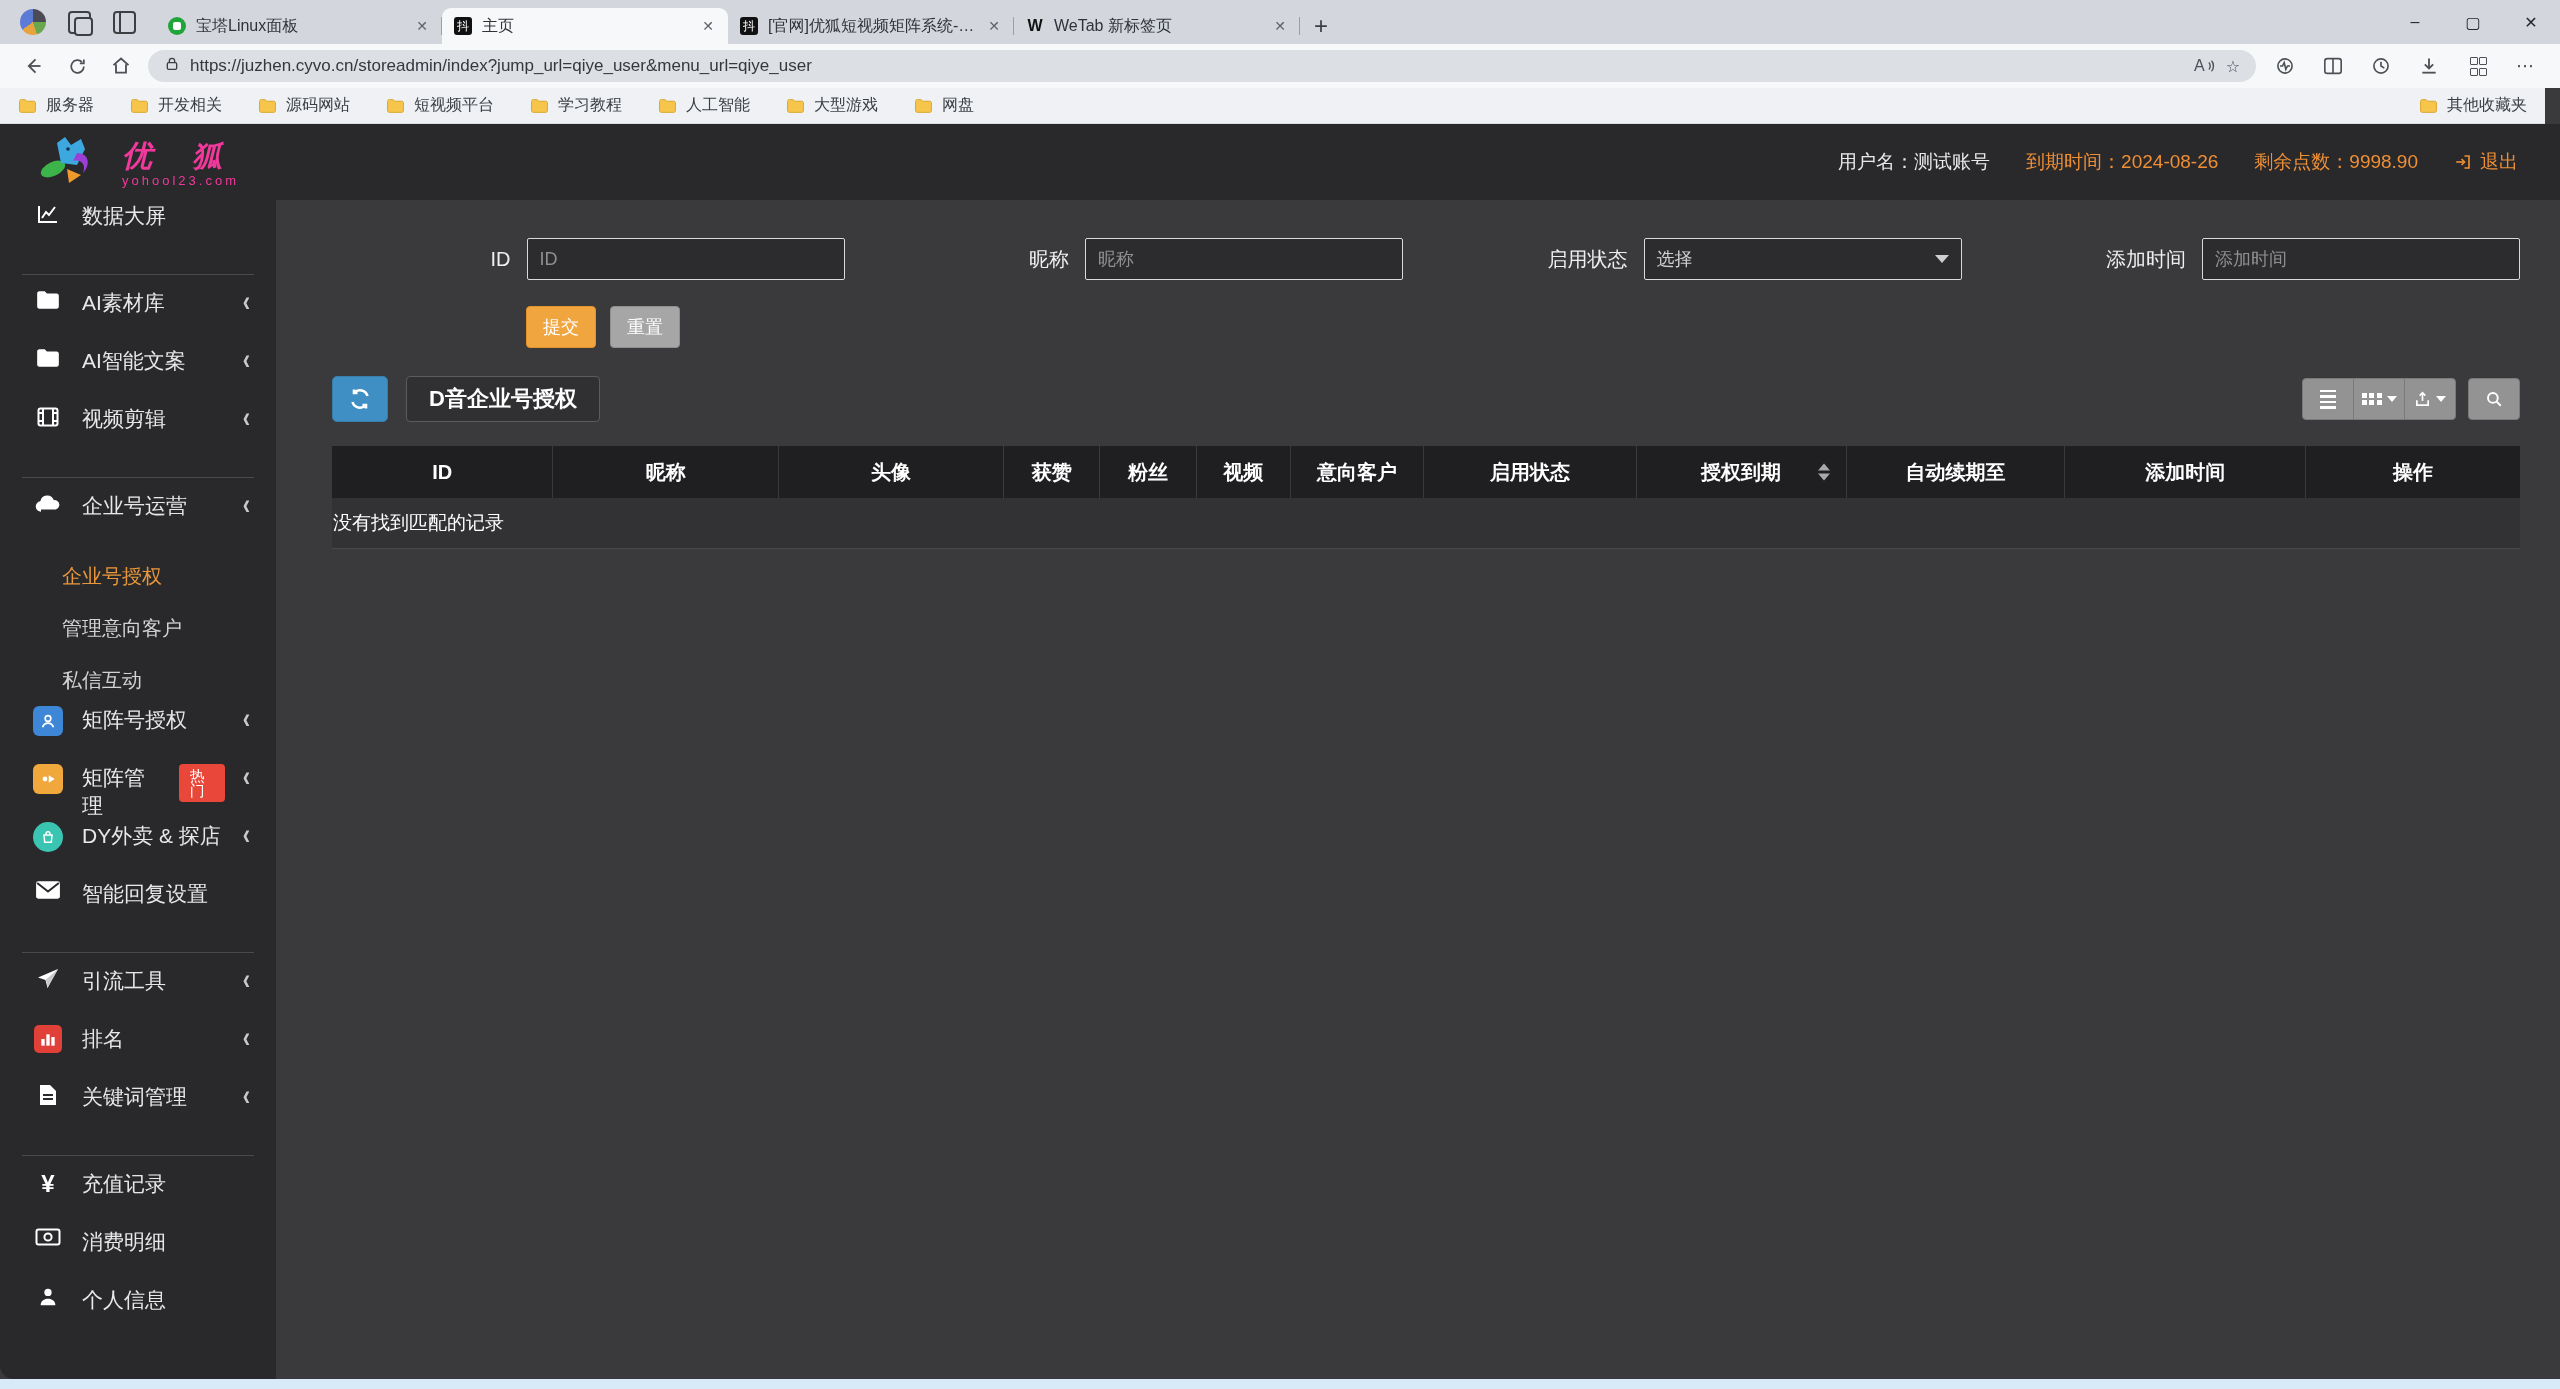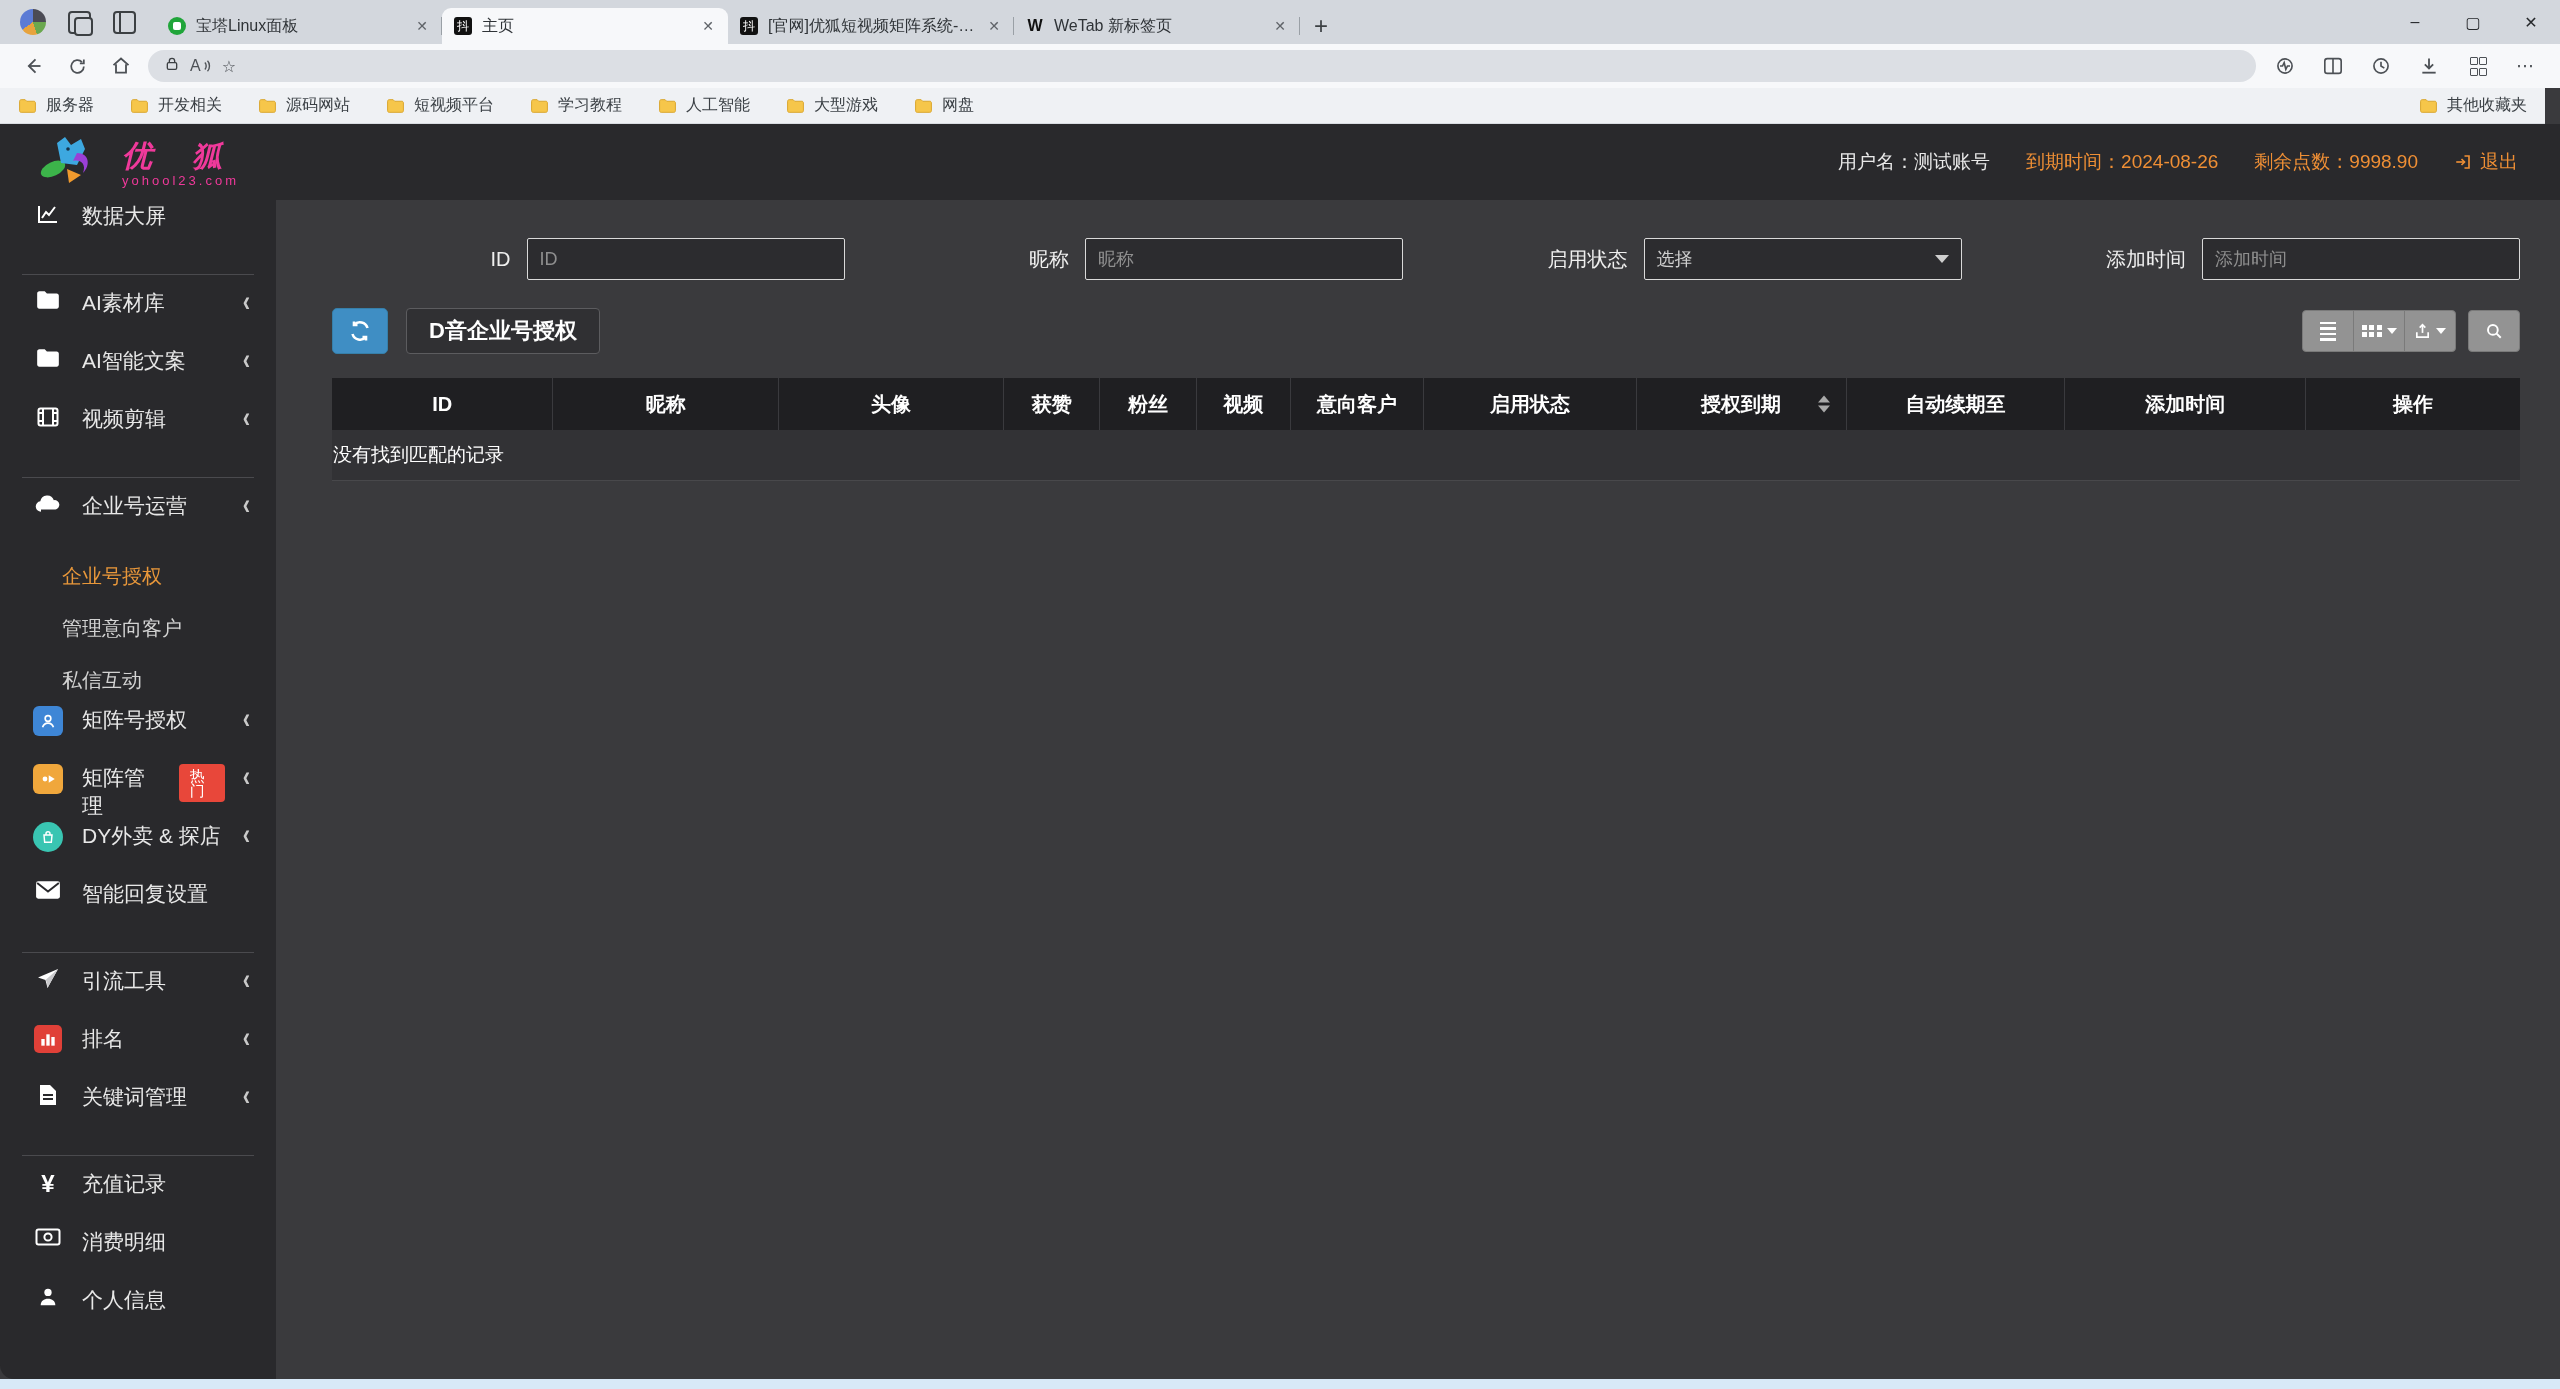--- a/index.html
+++ b/index.html
@@ -166,20 +166,21 @@
         <path d="M6 10v10h12V10"></path>
       </svg>
   </div>
   <div class="urlpill">
     <span>
       <svg width="16" height="18" viewBox="0 0 24 24" fill="none" stroke="#3c4043" stroke-width="2">
           <rect x="5" y="10" width="14" height="10" rx="2"></rect>
           <path d="M8 10V7.5a4 4 0 0 1 8 0V10"></path>
         </svg>
     </span>
+    <span class="urltext">https://juzhen.cyvo.cn/storeadmin/index?jump_url=qiye_user&amp;menu_url=qiye_user</span>
     <span class="pillicon">
         <span>A</span>
         <svg width="9" height="14" viewBox="0 0 10 16" fill="none" stroke="#4d5156" stroke-width="1.6">
           <path d="M2 4c2 2 2 6 0 8"></path>
           <path d="M5 2c3 3 3 9 0 12"></path>
         </svg>
       </span>
     <span class="pillicon">☆</span>
   </div>
   <div class="tbicon">
@@ -503,20 +504,24 @@
           <span>选择</span>
           <span class="selcaret"></span>
         </div>
       </div>
       <div class="fgroup">
         <span class="flabel">添加时间</span>
         <input class="finput" placeholder="添加时间" style="">
       </div>
     </div>
 
+    <div class="factions">
+      <div class="btn btn-submit">提交</div>
+      <div class="btn btn-reset">重置</div>
+    </div>
 
     <div class="panelbar">
       <div class="refreshbtn">
         <svg width="24" height="24" viewBox="0 0 24 24" fill="none" stroke="#fff" stroke-width="2.6">
             <path d="M19.5 9A8 8 0 0 0 6 5.8"></path>
             <path d="M6 2.5v3.5h3.5"></path>
             <path d="M4.5 15a8 8 0 0 0 13.5 3.2"></path>
             <path d="M18 21.5V18h-3.5"></path>
           </svg>
       </div>

